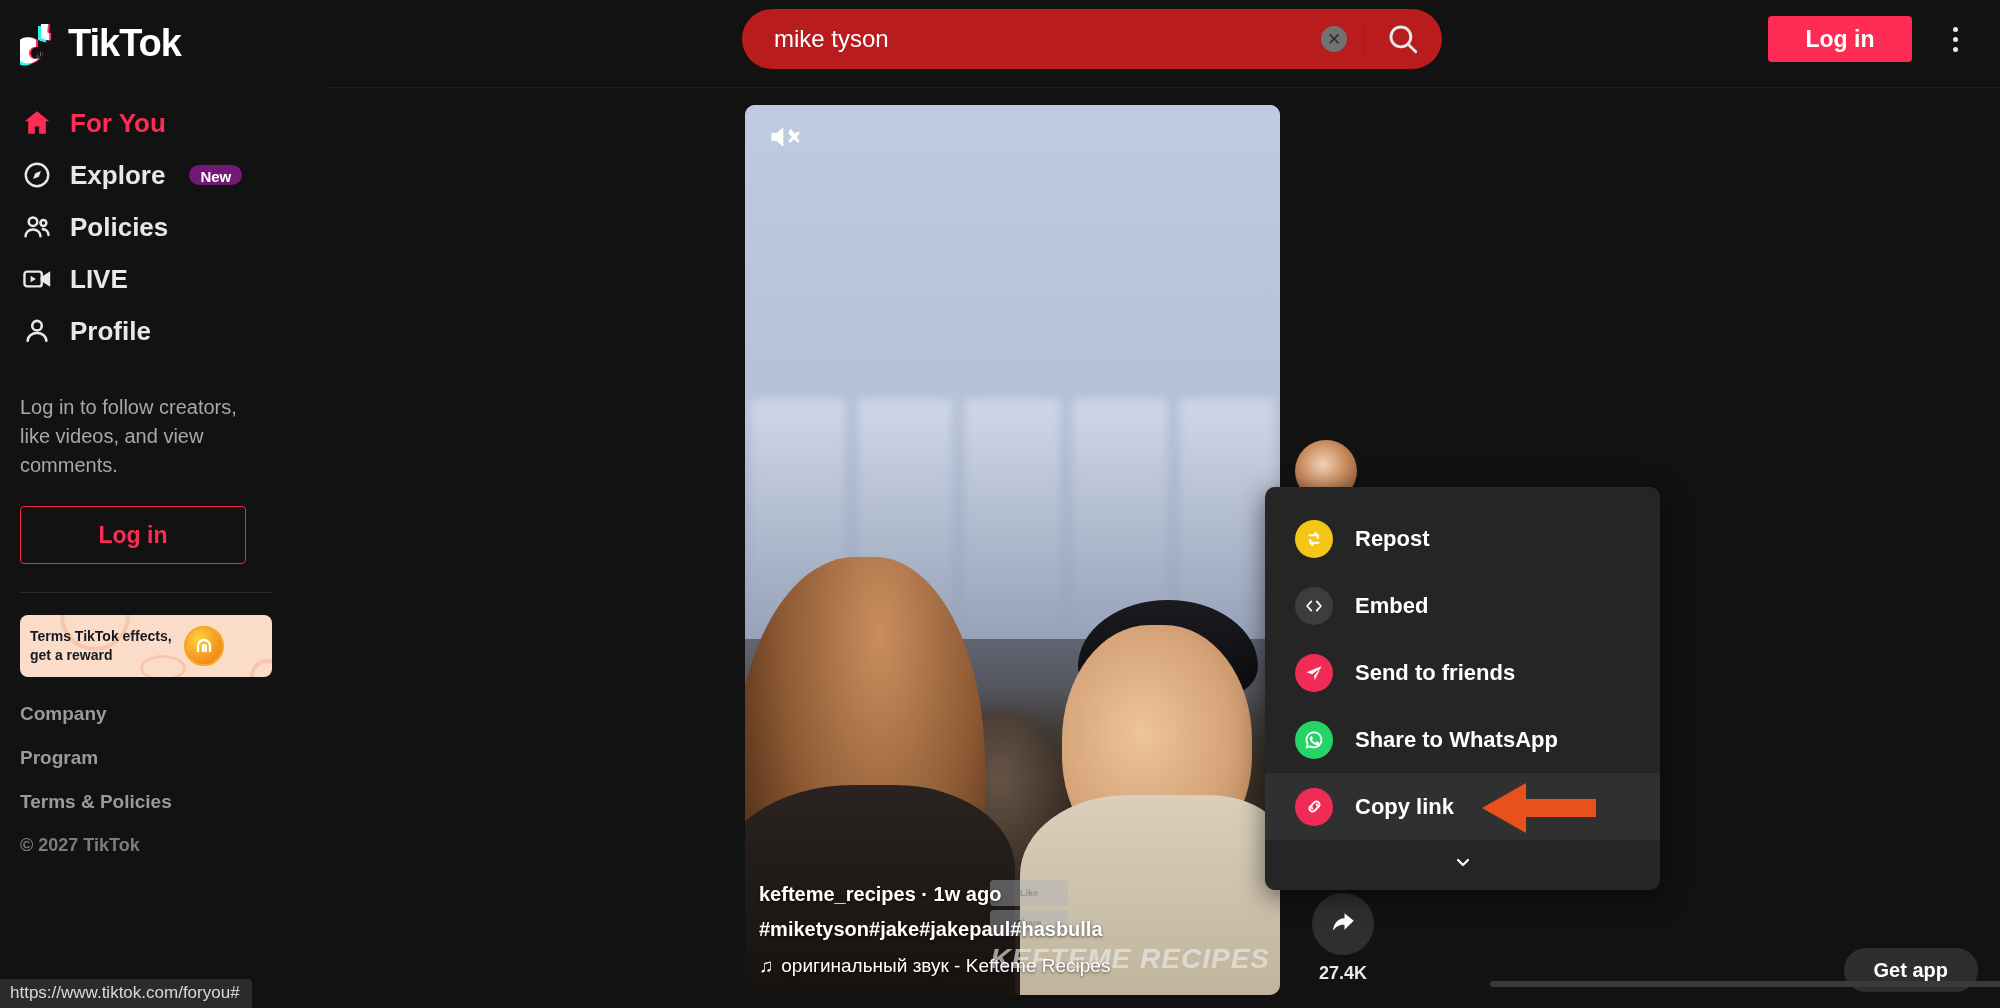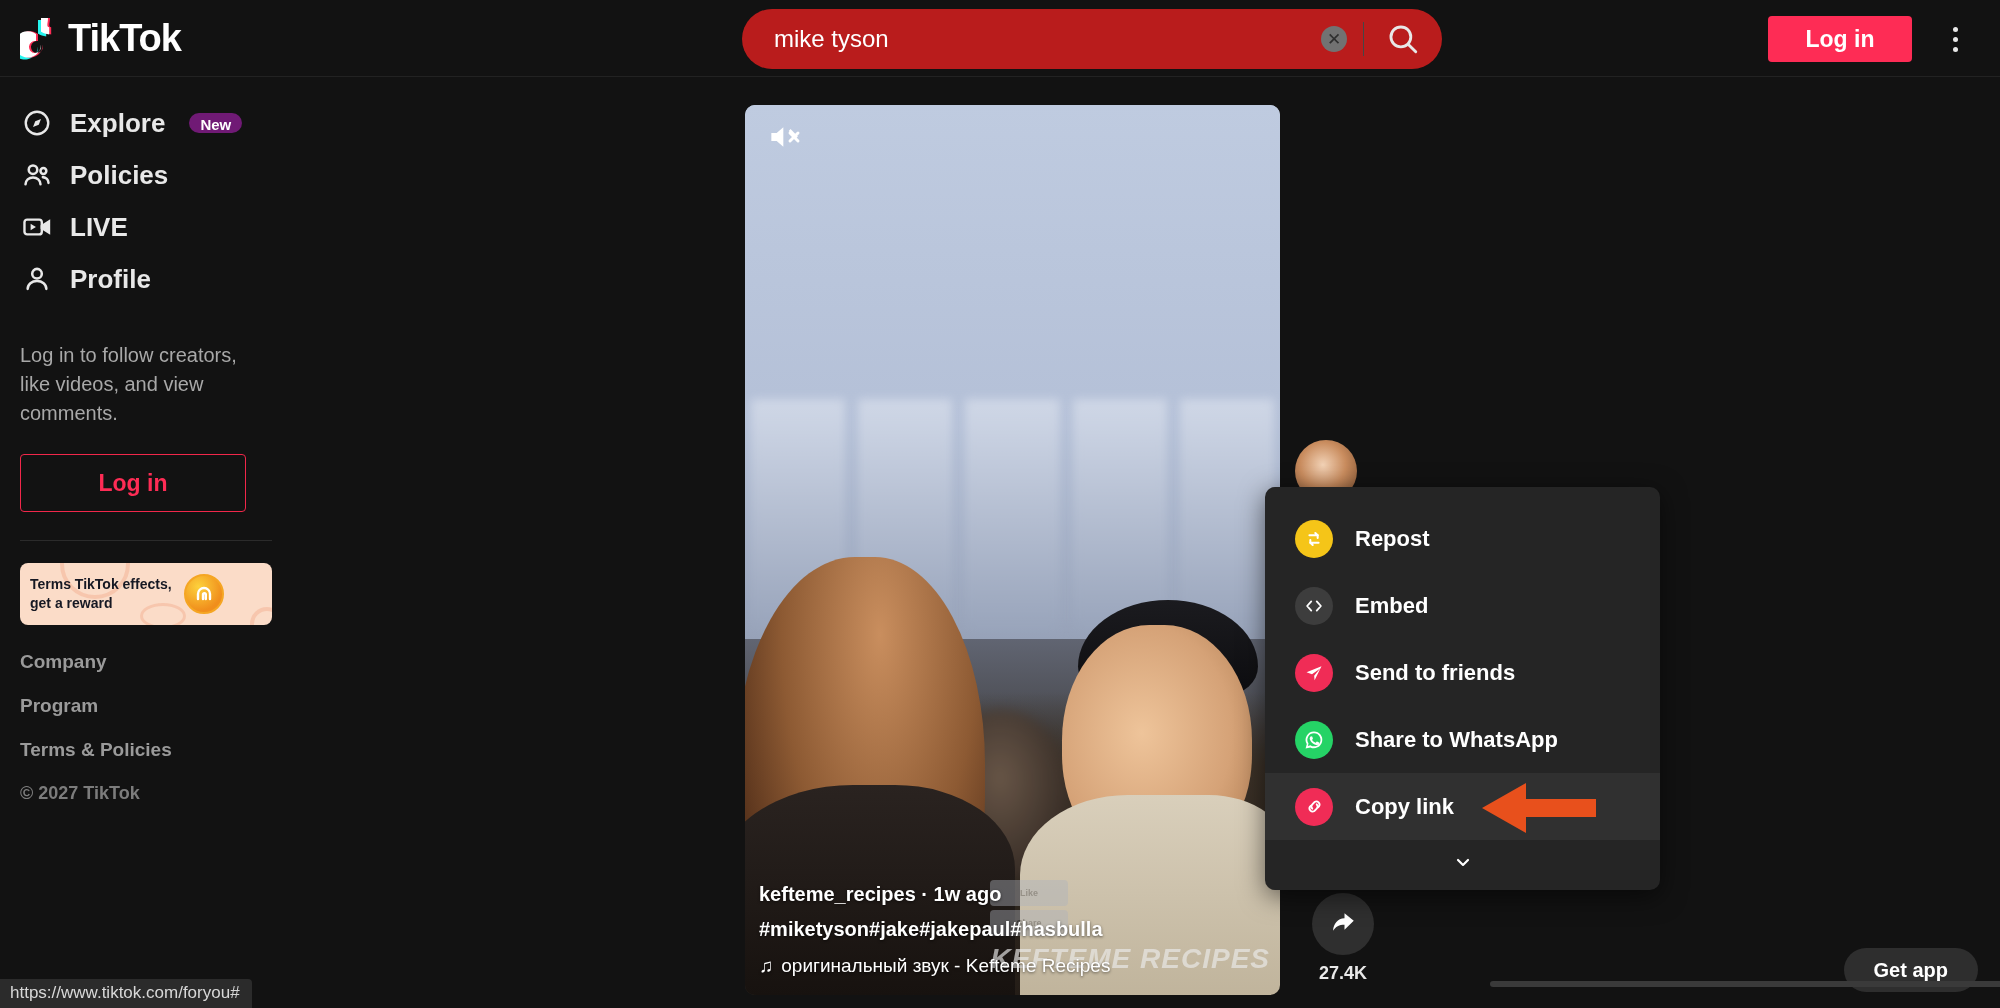--- a/index.html
+++ b/index.html
@@ -7,21 +7,21 @@
     width: 2000px; height: 1008px;
     background: #121212;
     font-family: "Liberation Sans", sans-serif;
     overflow: hidden;
     color: #fff;
   }
   #app { position: relative; width: 2000px; height: 1008px; background: #121212; }
 
   
   .header {
-    position: absolute; top: 0; left: 0; width: 2000px; height: 77px;
+    position: absolute; top: 0; left: 0; width: 2000px; height: 88px;
     background: #121212;
     border-bottom: 1px solid #222;
     display: flex; align-items: center;
   }
   .logo-wrap { display: flex; align-items: center; margin-left: 20px; gap: 6px; }
   .logo-note { width: 42px; height: 46px; position: relative; }
   .logo-text { font-size: 38px; font-weight: 700; letter-spacing: -1px; color: #fff; }
 
   .search-wrap {
     position: absolute; left: 742px; top: 9px;
@@ -292,20 +292,28 @@
     <button class="login-btn">Log in</button>
     <div class="more-btn">
       <i></i>
         <i></i>
         <i></i>
     </div>
   </div>
 
   <div class="sidebar">
 
+    <div class="nav-item active">
+      <span class="nav-icon">
+        <svg width="32" height="32" viewBox="0 0 24 24" fill="#fe2c55">
+          <path d="M12 3.2 2.8 10.6h2.6V20h5v-5.4h3.2V20h5v-9.4h2.6z"></path>
+        </svg>
+      </span>
+      <span>For You</span>
+    </div>
 
     <div class="nav-item">
       <span class="nav-icon">
         <svg width="30" height="30" viewBox="0 0 24 24" fill="none" stroke="#e8e8e8" stroke-width="1.9">
           <circle cx="12" cy="12" r="9"></circle>
           <path d="M15.2 8.8 10.6 10.6 8.8 15.2 13.4 13.4z" fill="#e8e8e8" stroke="none"></path>
         </svg>
       </span>
       <span>Explore</span>
       <span class="badge-new">New</span>

